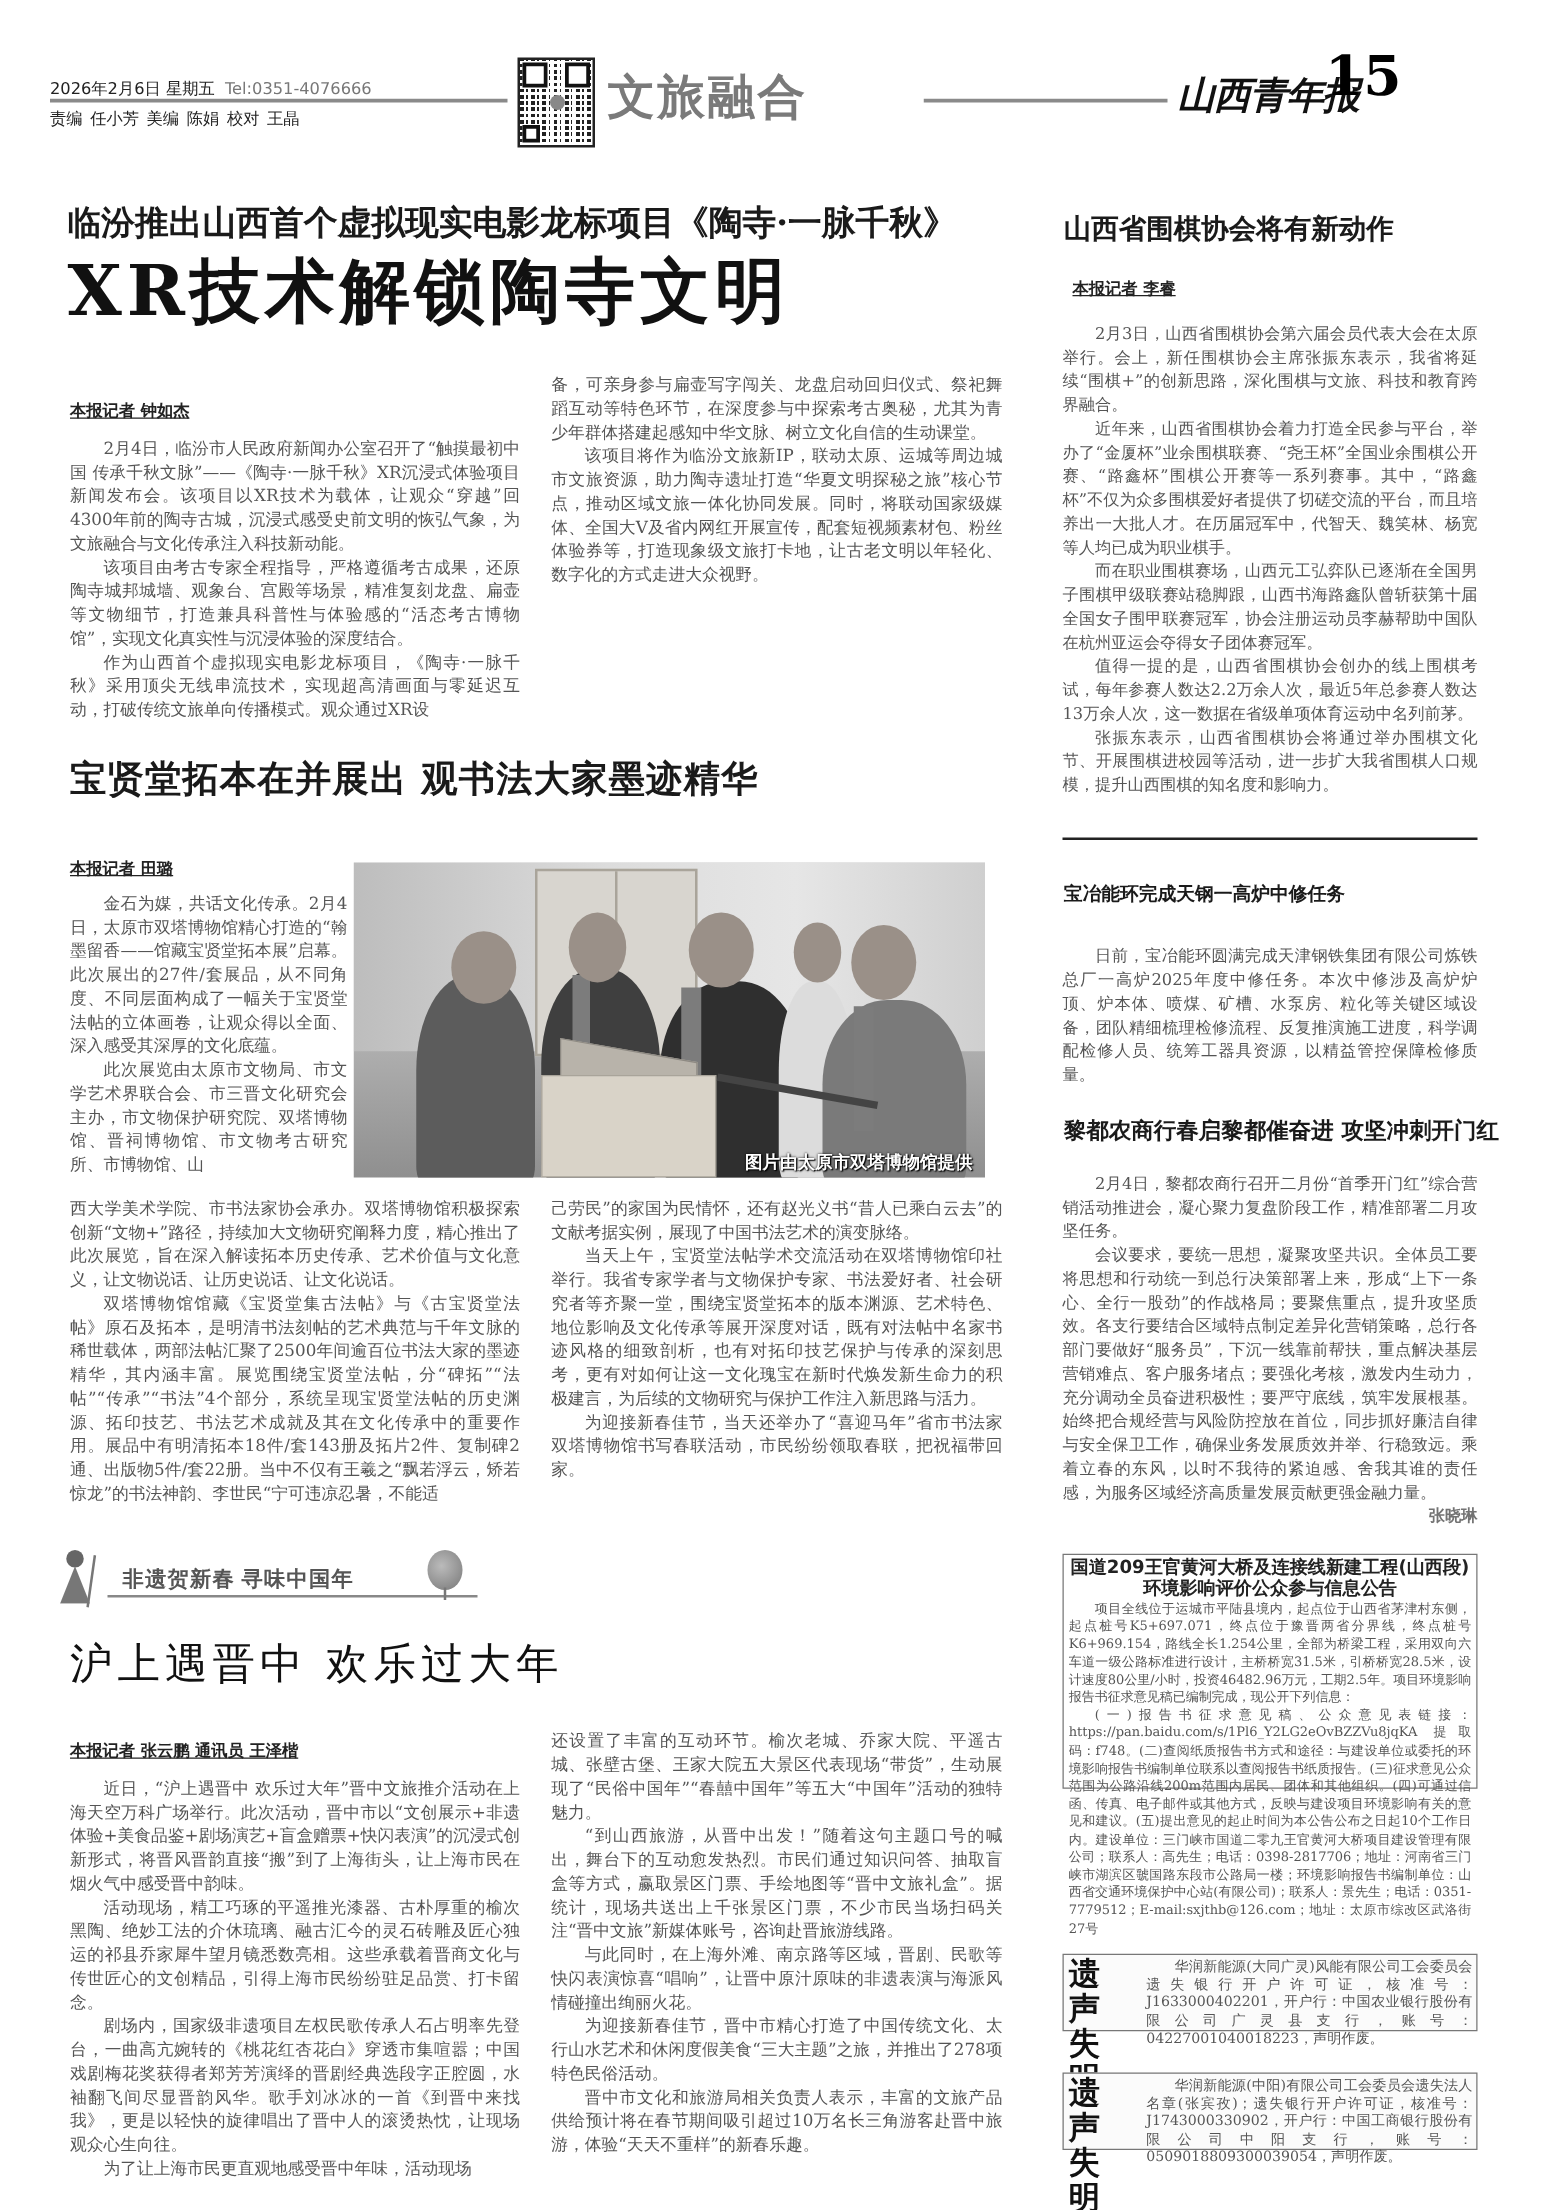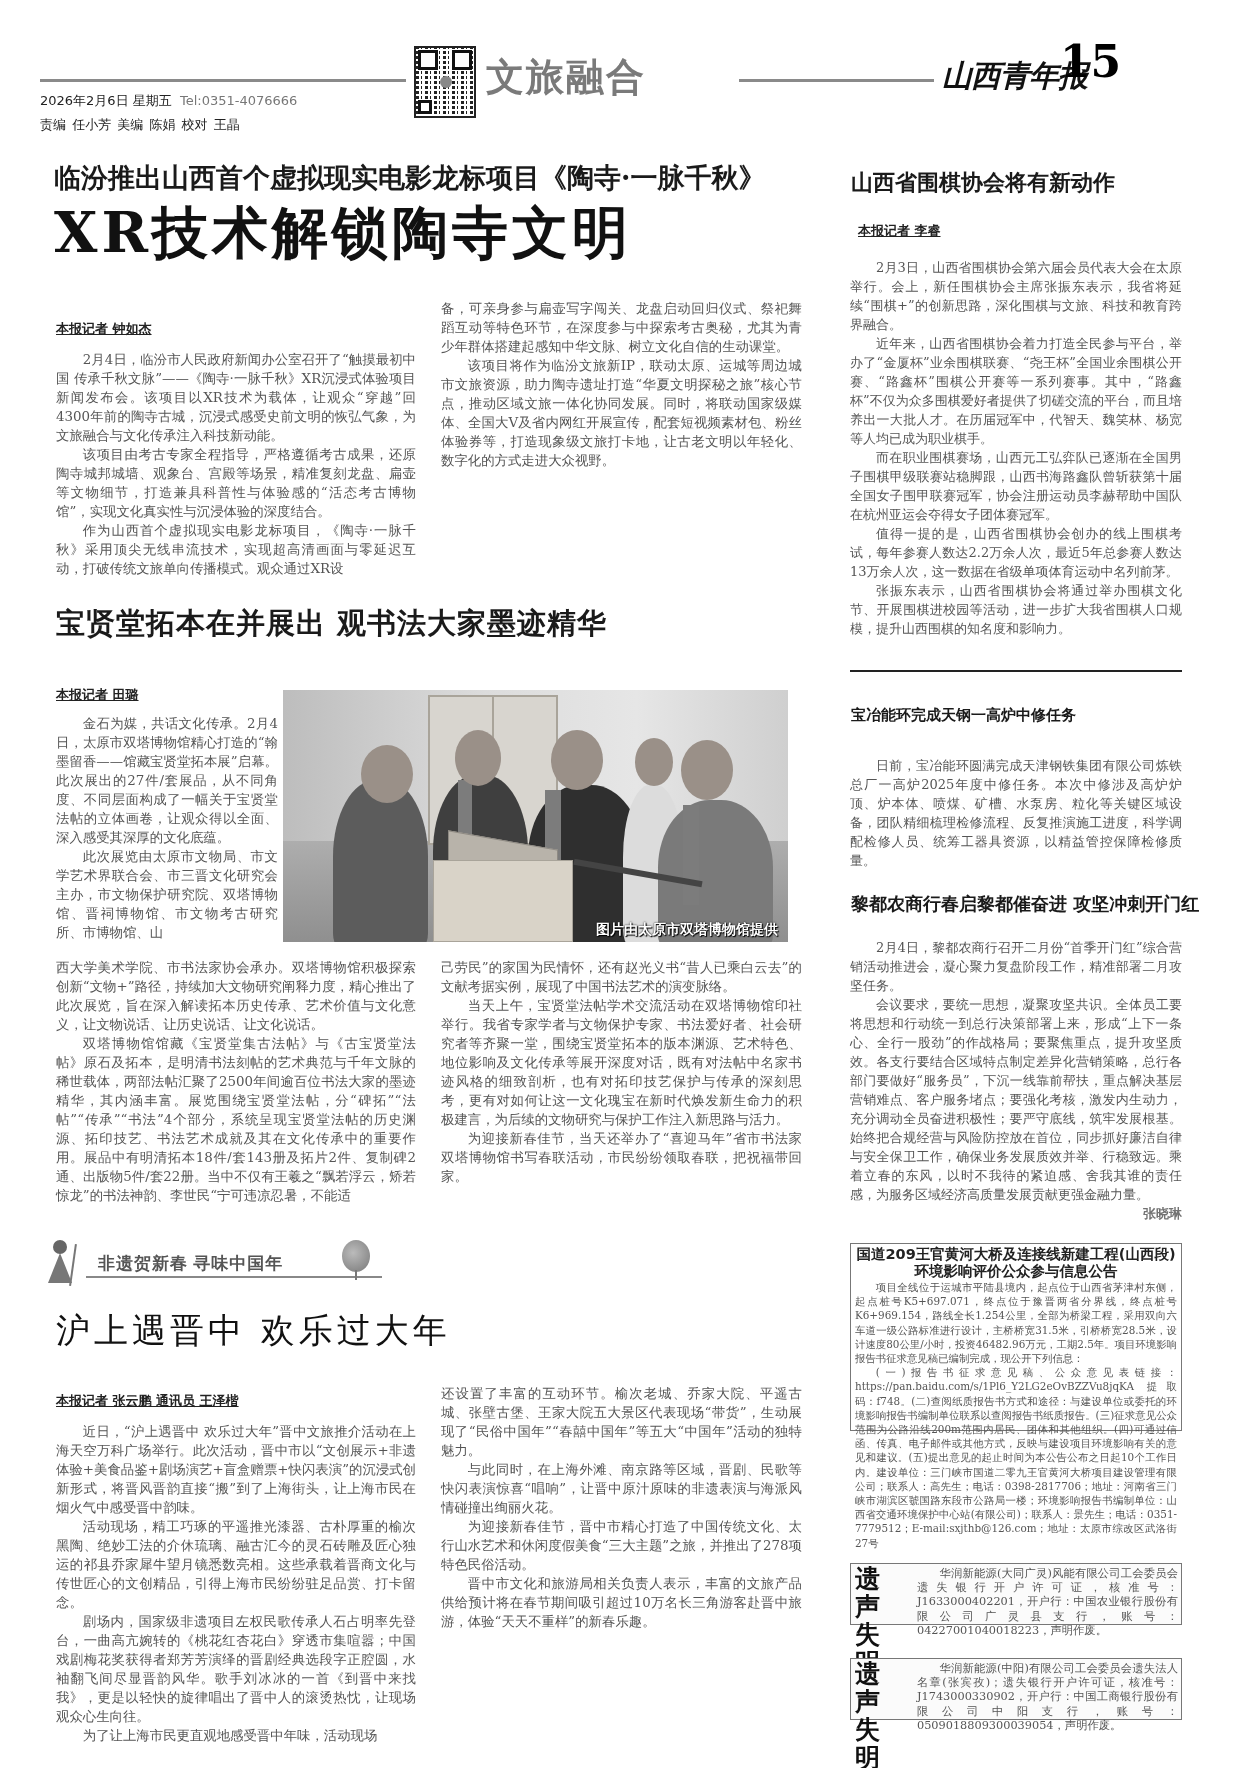--- a/index.html
+++ b/index.html
@@ -1,19 +1,19 @@
 <!DOCTYPE html>
 <html><head>
 <meta charset="utf-8">
 <style>
   * { box-sizing: border-box; margin: 0; padding: 0; }
   html, body { width: 1242px; height: 1768px; background: #fff; overflow: hidden; }
   body { position: relative; font-family: "DejaVu Serif", "Liberation Serif", serif; color: #333; }
   .abs { position: absolute; }
-  .sans { font-family: "DejaVu Sans", "Liberation Sans", sans-serif; margin-top: 30px; }
+  .sans { font-family: "DejaVu Sans", "Liberation Sans", sans-serif; }
   .serif { font-family: "DejaVu Serif", "Liberation Serif", serif; }
 
   
   .hdr-date { left: 40px; top: 62px; font-size: 13px; color: #222; white-space: nowrap; }
   .hdr-date .tel { color: #777; margin-left: 4px; }
   .hdr-rule-l { left: 40px; top: 79px; width: 366px; height: 3px; background: #8a8a8a; }
   .hdr-staff { left: 40px; top: 86px; font-size: 13px; color: #222; white-space: nowrap; word-spacing: 2px; }
   .qr { left: 414px; top: 46px; width: 62px; height: 72px; background:
       repeating-linear-gradient(90deg, #222 0 3px, #fff 3px 5px, #222 5px 6px, #fff 6px 9px),
       repeating-linear-gradient(0deg, #fff 0 2px, transparent 2px 5px);
@@ -216,16 +216,17 @@
 <div class="abs h-sans serif" style="left:56px; top:1308px; font-size:34px; letter-spacing:4px; font-weight:normal; color:#111;">沪上遇晋中 欢乐过大年</div>
 <div class="abs byline" style="left:56px; top:1392px;">本报记者 张云鹏 通讯员 王泽楷</div>
 <div class="abs col" style="left:56px; top:1422px; width:360px;">
   <p>近日，“沪上遇晋中 欢乐过大年”晋中文旅推介活动在上海天空万科广场举行。此次活动，晋中市以“文创展示+非遗体验+美食品鉴+剧场演艺+盲盒赠票+快闪表演”的沉浸式创新形式，将晋风晋韵直接“搬”到了上海街头，让上海市民在烟火气中感受晋中韵味。</p>
   <p>活动现场，精工巧琢的平遥推光漆器、古朴厚重的榆次黑陶、绝妙工法的介休琉璃、融古汇今的灵石砖雕及匠心独运的祁县乔家犀牛望月镜悉数亮相。这些承载着晋商文化与传世匠心的文创精品，引得上海市民纷纷驻足品赏、打卡留念。</p>
   <p>剧场内，国家级非遗项目左权民歌传承人石占明率先登台，一曲高亢婉转的《桃花红杏花白》穿透市集喧嚣；中国戏剧梅花奖获得者郑芳芳演绎的晋剧经典选段字正腔圆，水袖翻飞间尽显晋韵风华。歌手刘冰冰的一首《到晋中来找我》，更是以轻快的旋律唱出了晋中人的滚烫热忱，让现场观众心生向往。</p>
   <p>为了让上海市民更直观地感受晋中年味，活动现场</p>
 </div>
 <div class="abs col" style="left:441px; top:1384px; width:361px;">
   <p class="noindent">还设置了丰富的互动环节。榆次老城、乔家大院、平遥古城、张壁古堡、王家大院五大景区代表现场“带货”，生动展现了“民俗中国年”“春囍中国年”等五大“中国年”活动的独特魅力。</p>
+  <p>“到山西旅游，从晋中出发！”随着这句主题口号的喊出，舞台下的互动愈发热烈。市民们通过知识问答、抽取盲盒等方式，赢取景区门票、手绘地图等“晋中文旅礼盒”。据统计，现场共送出上千张景区门票，不少市民当场扫码关注“晋中文旅”新媒体账号，咨询赴晋旅游线路。</p>
   <p>与此同时，在上海外滩、南京路等区域，晋剧、民歌等快闪表演惊喜“唱响”，让晋中原汁原味的非遗表演与海派风情碰撞出绚丽火花。</p>
   <p>为迎接新春佳节，晋中市精心打造了中国传统文化、太行山水艺术和休闲度假美食“三大主题”之旅，并推出了278项特色民俗活动。</p>
   <p>晋中市文化和旅游局相关负责人表示，丰富的文旅产品供给预计将在春节期间吸引超过10万名长三角游客赴晋中旅游，体验“天天不重样”的新春乐趣。</p>
 </div>
 
 </body></html>

